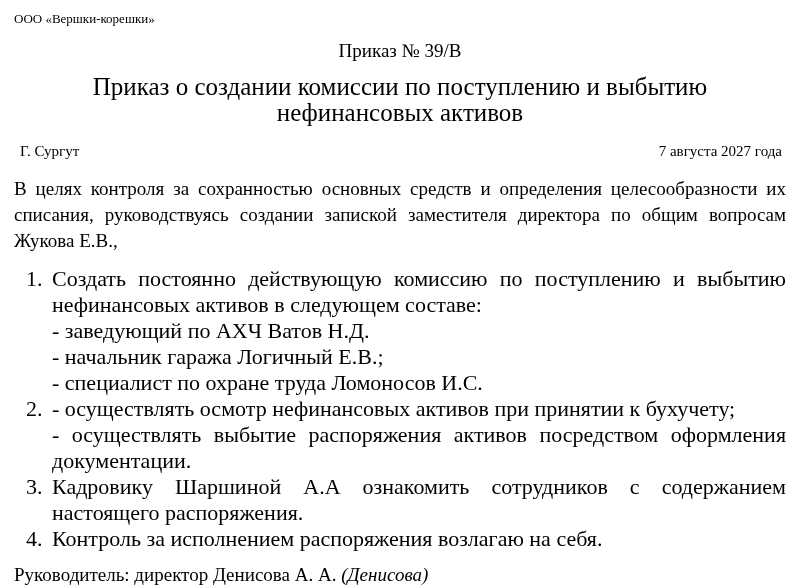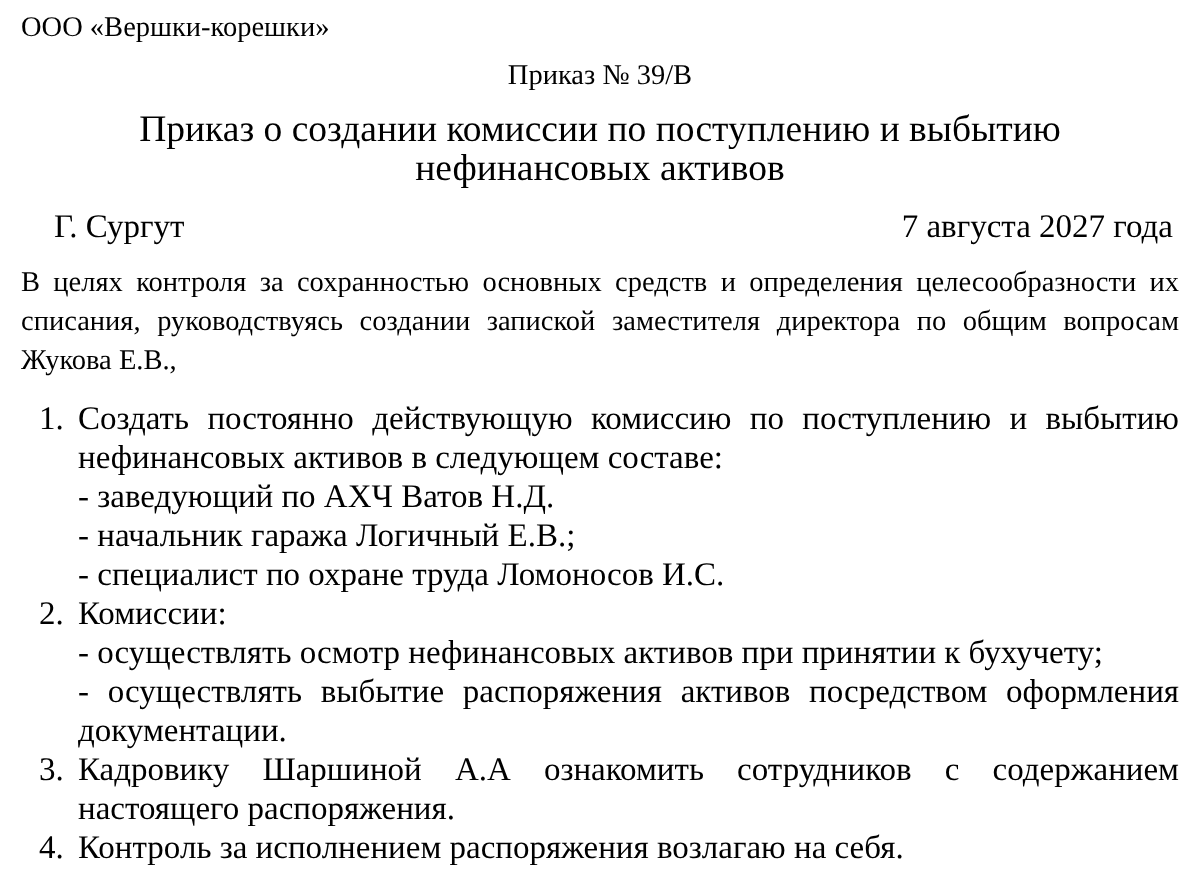--- a/index.html
+++ b/index.html
@@ -15,44 +15,44 @@
     overflow: hidden;
   }
   .page {
     position: relative;
     width: 800px;
     height: 585px;
     box-sizing: border-box;
     padding: 6px 14px 0 14px;
   }
   .org {
-    font-size: 19px;
+    font-size: 13px;
     line-height: 26px;
     text-align: left;
     margin: 0 0 6px 0;
   }
   .doc-title {
     font-size: 19px;
     line-height: 26px;
     text-align: center;
     margin: 0 0 10px 0;
   }
   .doc-subject {
     font-size: 25px;
     line-height: 26px;
     text-align: center;
     margin: 0 0 12px 0;
   }
   .place-date {
     display: flex;
     justify-content: space-between;
     align-items: center;
-    font-size: 22px;
+    font-size: 15px;
     line-height: 26px;
-    margin: 0 0 12px 16px;
+    margin: 0 0 12px 0;
     padding: 0 4px 0 6px;
   }
   .body-para {
     font-size: 19px;
     line-height: 26px;
     text-align: justify;
     margin: 0 0 12px 0;
   }
   .order-word {
     font-size: 19px;
@@ -105,21 +105,20 @@
 
 
   <ol class="items">
     <li>
       <span class="li-main">Создать постоянно действующую комиссию по поступлению и выбытию нефинансовых активов в следующем составе:</span>
       <span class="sub">- заведующий по АХЧ Ватов Н.Д.</span>
       <span class="sub">- начальник гаража Логичный Е.В.;</span>
       <span class="sub">- специалист по охране труда Ломоносов И.С.</span>
     </li>
     <li>
-      <span class="li-main">Комиссии:</span>
       <span class="sub">- осуществлять осмотр нефинансовых активов при принятии к бухучету;</span>
       <span class="sub">- осуществлять выбытие распоряжения активов посредством оформления документации.</span>
     </li>
     <li>
       <span class="li-main">Кадровику Шаршиной А.А ознакомить сотрудников с содержанием настоящего распоряжения.</span>
     </li>
     <li>
       <span class="li-main">Контроль за исполнением распоряжения возлагаю на себя.</span>
     </li>
   </ol>

